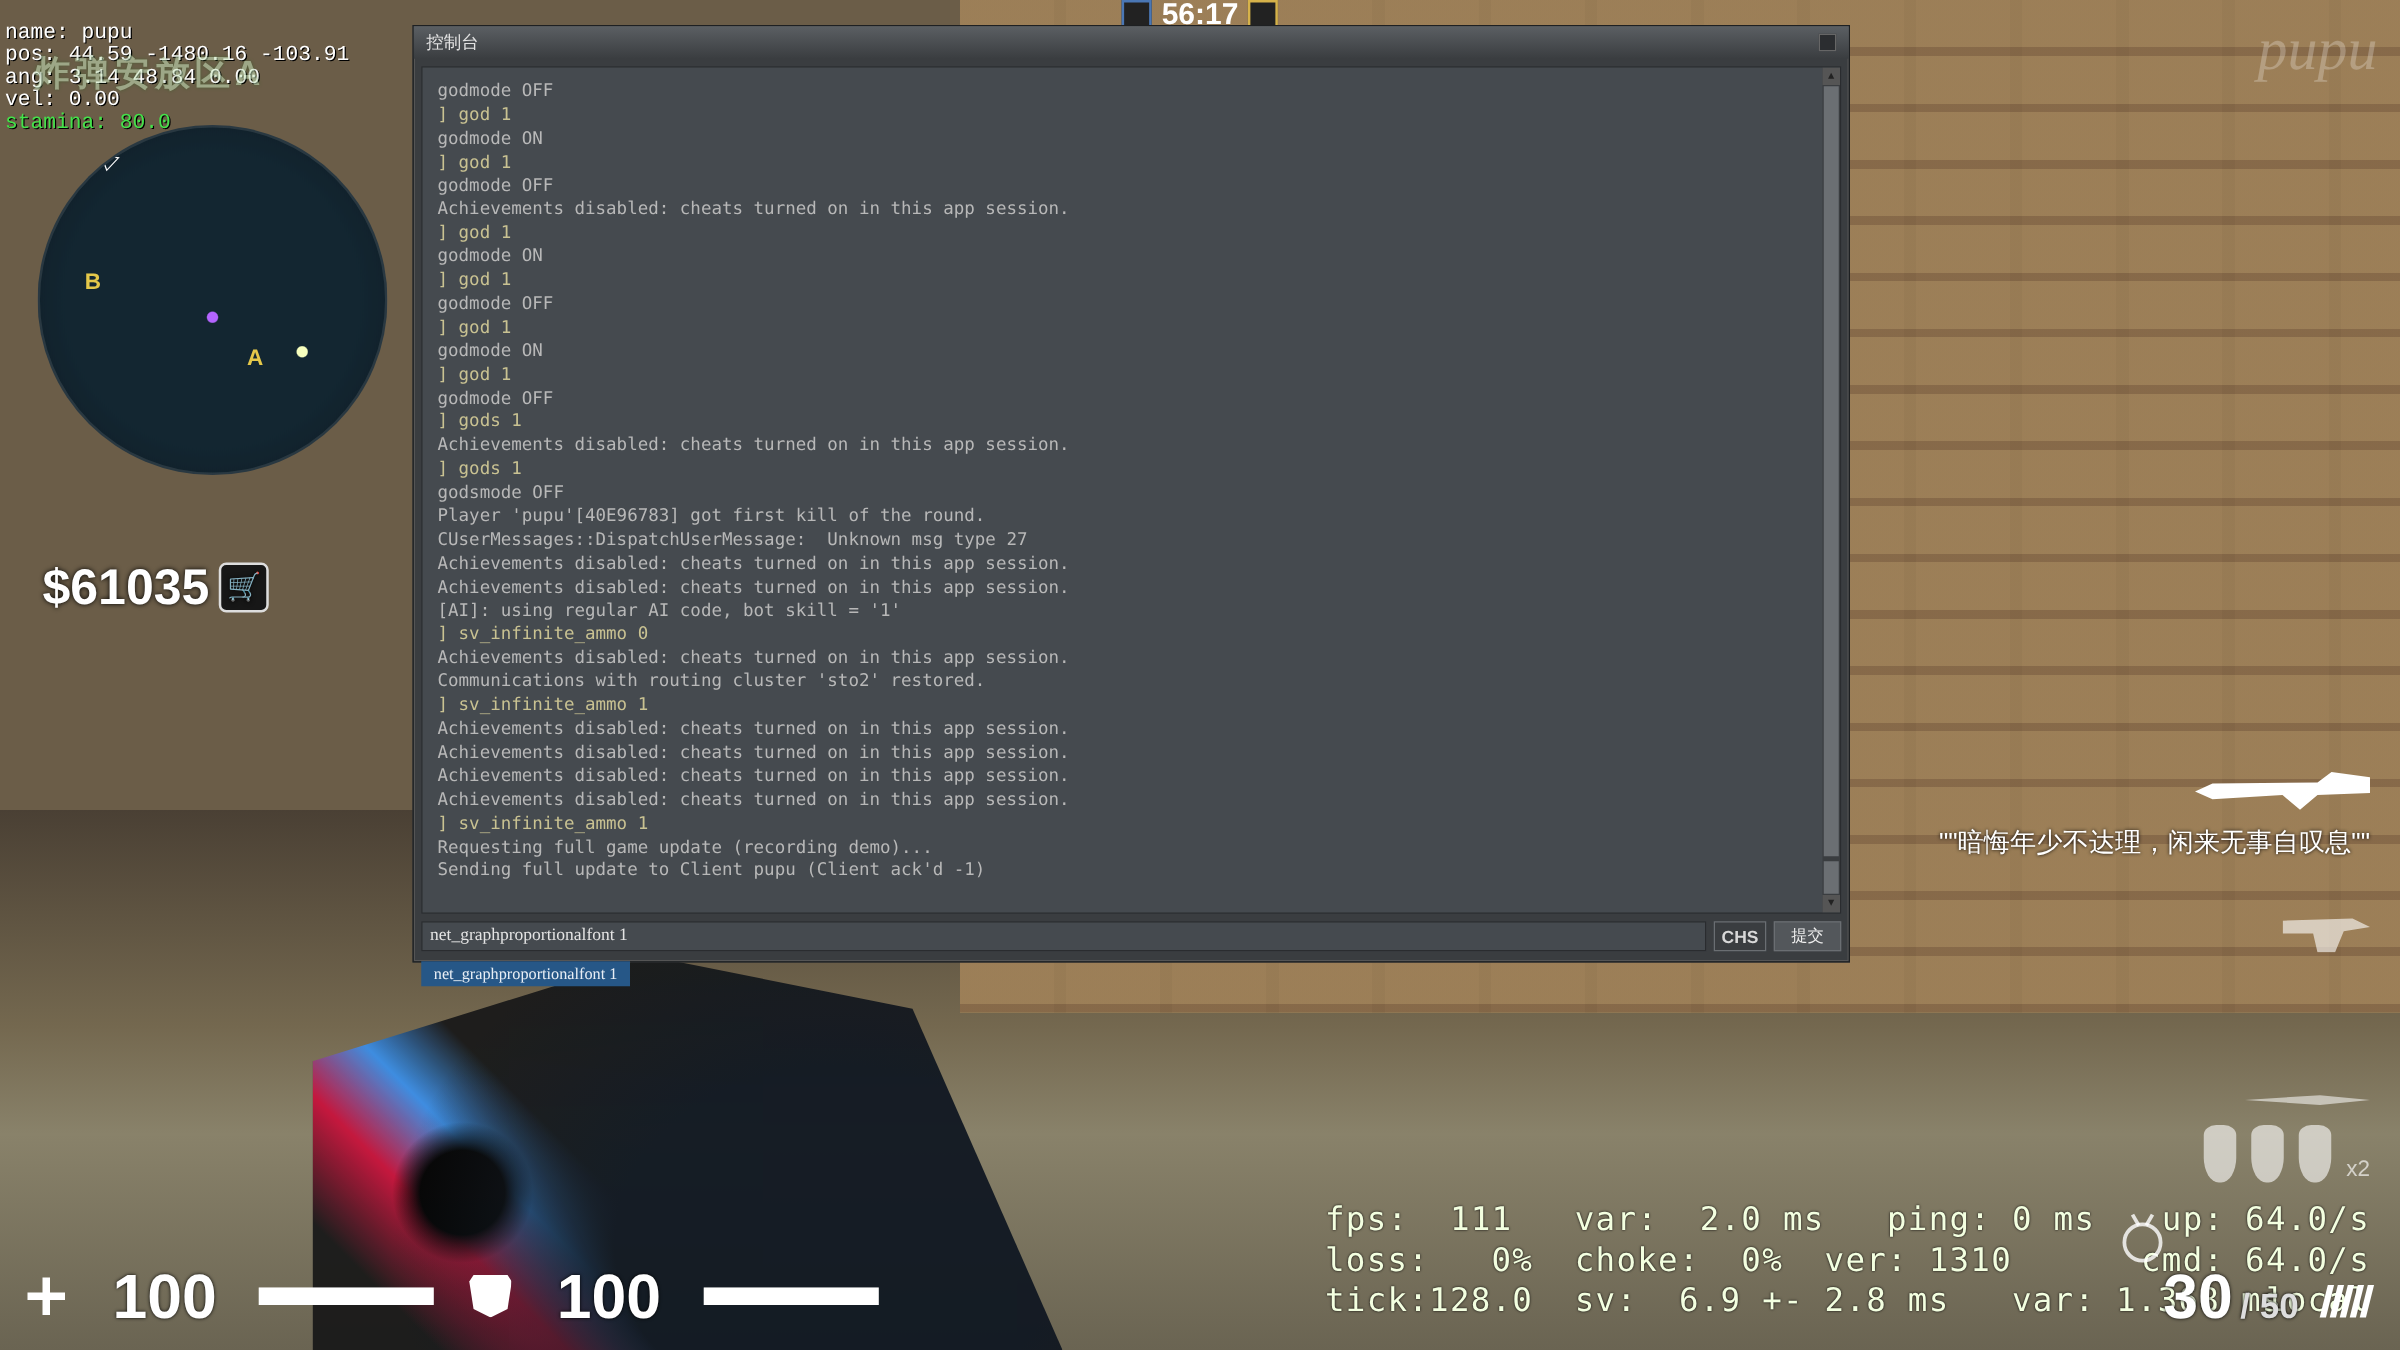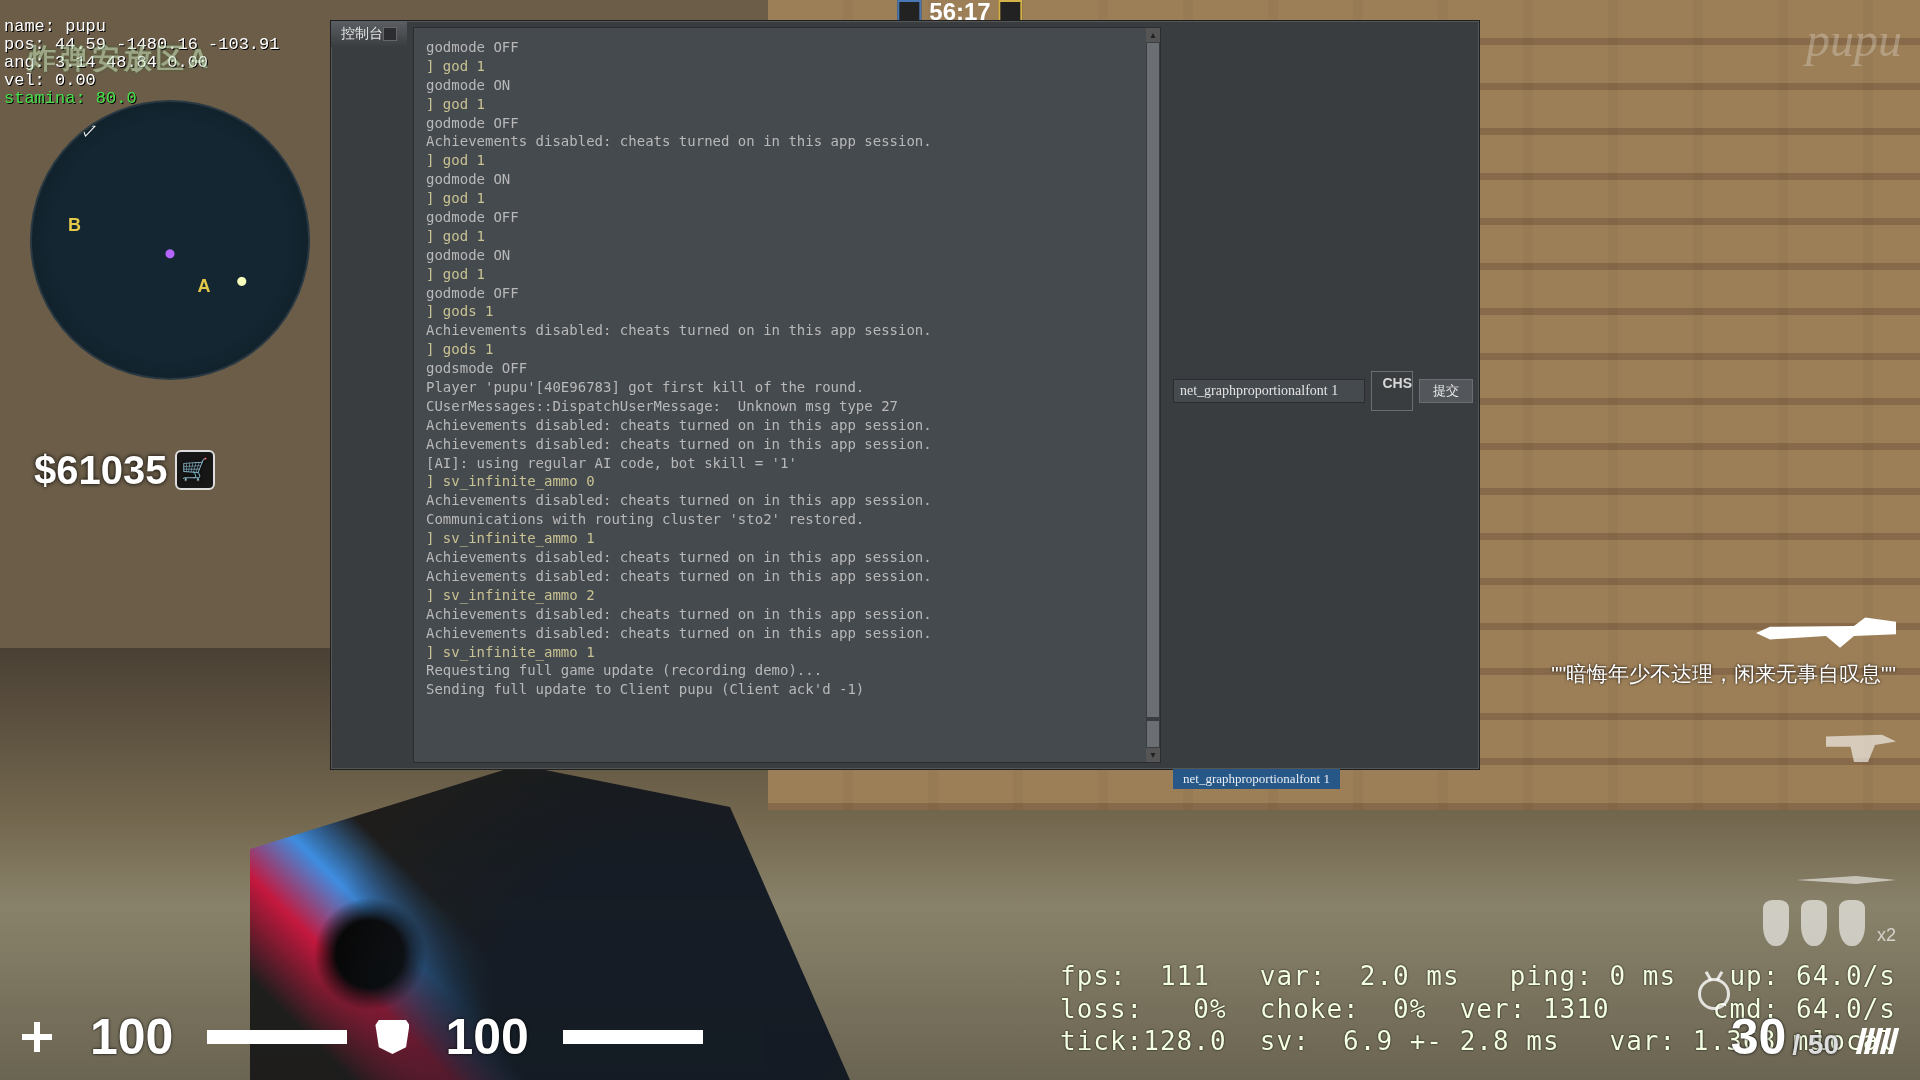--- a/index.html
+++ b/index.html
@@ -95,21 +95,21 @@
   .buy-icon {
     width: 40px; height: 40px; border-radius: 6px; background: #171717;
     border: 2px solid #ddd; display:flex; align-items:center; justify-content:center;
     font-size: 22px; color:#ddd;
   }
 
   
   .console {
     position: absolute; top: 20px; left: 330px; width: 1150px; height: 750px;
     background: #3a3d40; border: 1px solid #1e2022;
-    box-shadow: 0 0 0 1px #555 inset; display:flex; flex-direction:row;
+    box-shadow: 0 0 0 1px #555 inset; display:flex; flex-direction:column;
     font-size: 14px;
   }
   .console-title {
     height: 26px; background: linear-gradient(#5b5f63,#3a3d40);
     color:#e2e2e2; padding: 3px 10px; font: 14px "SimHei", Arial;
     display:flex; justify-content:space-between; align-items:center;
   }
   .console-title .btn { width:14px; height:14px; background:#2b2d30; border:1px solid #666; }
   .console-body {
     flex:1; margin: 6px; background:#454a4f; color:#cfcfcf;
@@ -133,22 +133,22 @@
     position:absolute; left:1px; width:12px; background:#6b6f73;
   }
   .console-input-row{
     display:flex; gap:6px; padding:0 6px 8px 6px; align-items:center;
   }
   .console-input{
     flex:1; height:24px; background:#454a4f; border:1px solid #2a2c2f;
     color:#e4e4e4; padding:2px 6px; font:14px Consolas;
   }
   .ime-badge{
-    width:42px; height:40px; background:#3a3d40; border:1px solid #6a6e72;
-    color:#d8d8d8; font:bold 14px/22px Arial; text-align:right;
+    width:42px; height:24px; background:#3a3d40; border:1px solid #6a6e72;
+    color:#d8d8d8; font:bold 14px/22px Arial; text-align:center;
   }
   .submit-btn{
     width:54px; height:24px; background:#53575b; border:1px solid #6a6e72;
     color:#eee; font:13px/22px "SimHei",Arial; text-align:center;
   }
   .autocomplete{
     position:absolute; left:6px; bottom:-20px; height:20px;
     background:#265787; color:#e8eef5; font:13px Consolas;
     padding:2px 10px;
   }
@@ -298,21 +298,20 @@
       <div class="ln c-grey">CUserMessages::DispatchUserMessage:  Unknown msg type 27</div>
       <div class="ln c-grey">Achievements disabled: cheats turned on in this app session.</div>
       <div class="ln c-grey">Achievements disabled: cheats turned on in this app session.</div>
       <div class="ln c-grey">[AI]: using regular AI code, bot skill = '1'</div>
       <div class="ln c-yellow">] sv_infinite_ammo 0</div>
       <div class="ln c-grey">Achievements disabled: cheats turned on in this app session.</div>
       <div class="ln c-grey">Communications with routing cluster 'sto2' restored.</div>
       <div class="ln c-yellow">] sv_infinite_ammo 1</div>
       <div class="ln c-grey">Achievements disabled: cheats turned on in this app session.</div>
       <div class="ln c-grey">Achievements disabled: cheats turned on in this app session.</div>
-      <div class="ln c-yellow">] sv_infinite_ammo 2</div>
       <div class="ln c-grey">Achievements disabled: cheats turned on in this app session.</div>
       <div class="ln c-grey">Achievements disabled: cheats turned on in this app session.</div>
       <div class="ln c-yellow">] sv_infinite_ammo 1</div>
       <div class="ln c-grey">Requesting full game update (recording demo)...</div>
       <div class="ln c-grey">Sending full update to Client pupu (Client ack'd -1)</div>
       <div class="scrollbar">
       <div class="up">▴</div>
       <div class="thumb" style="top:15px;height:calc(100% - 60px)"></div>
       <div class="thumb" style="bottom:15px;height:26px"></div>
       <div class="dn">▾</div>

